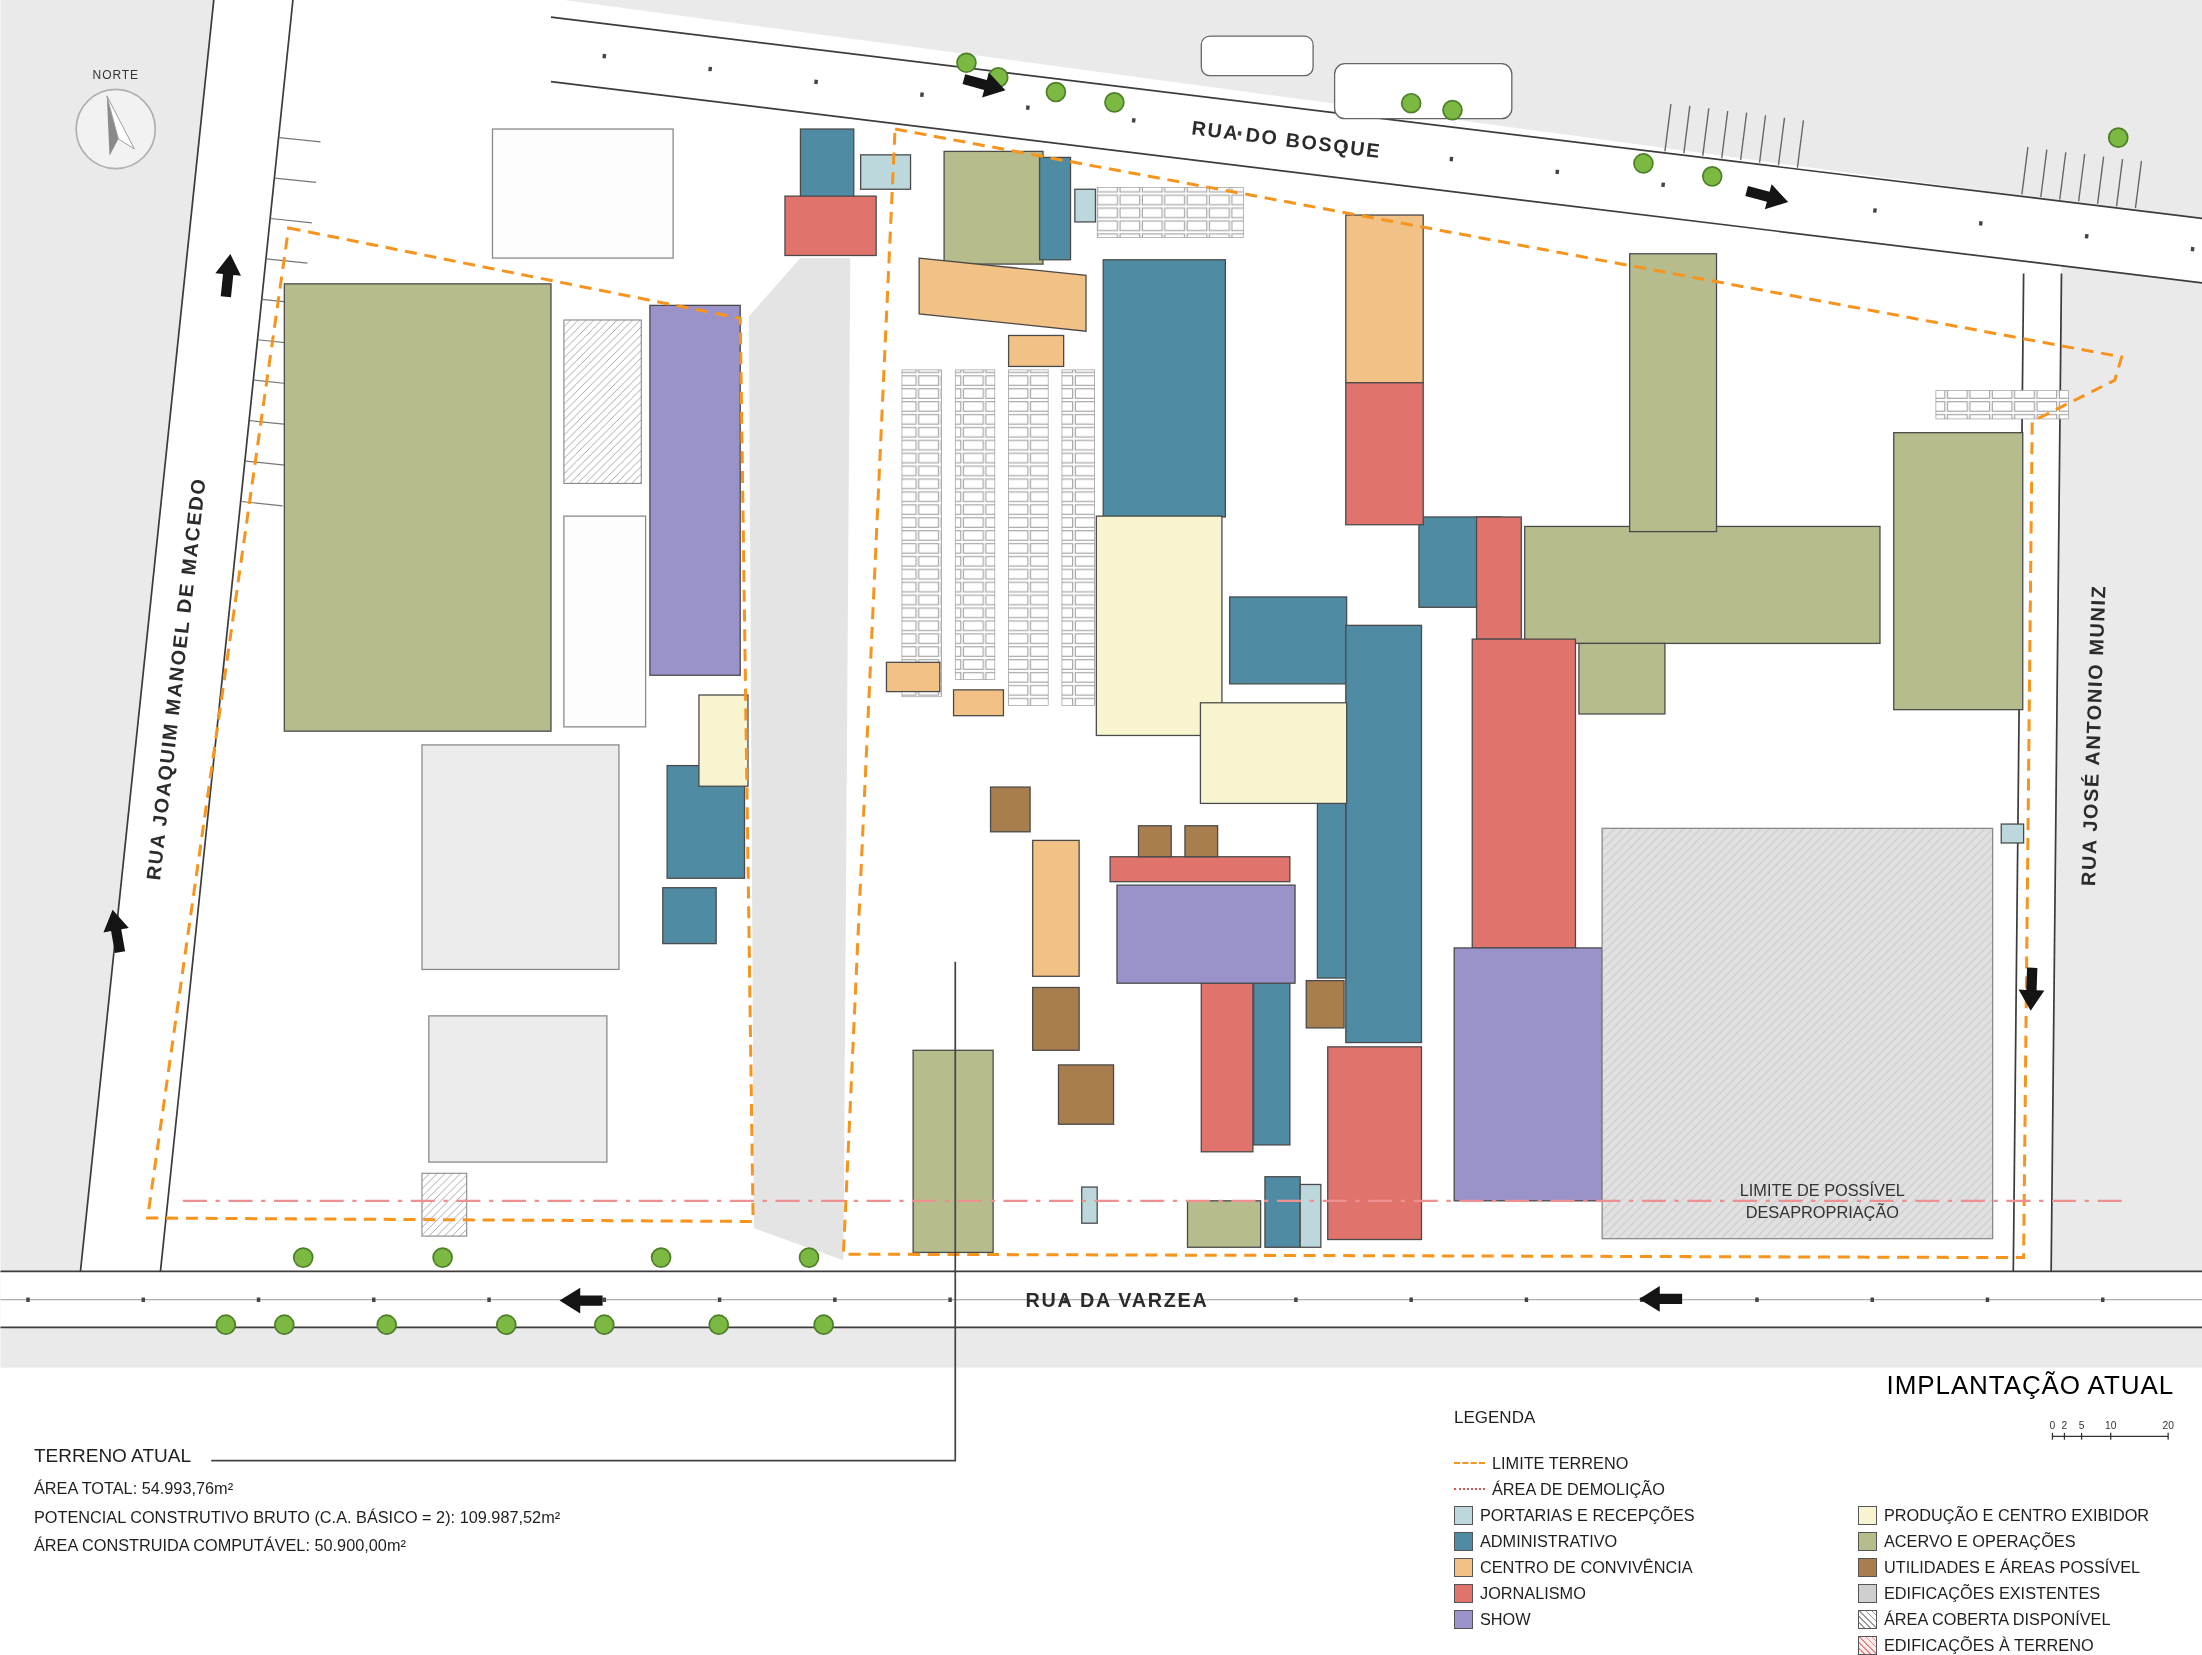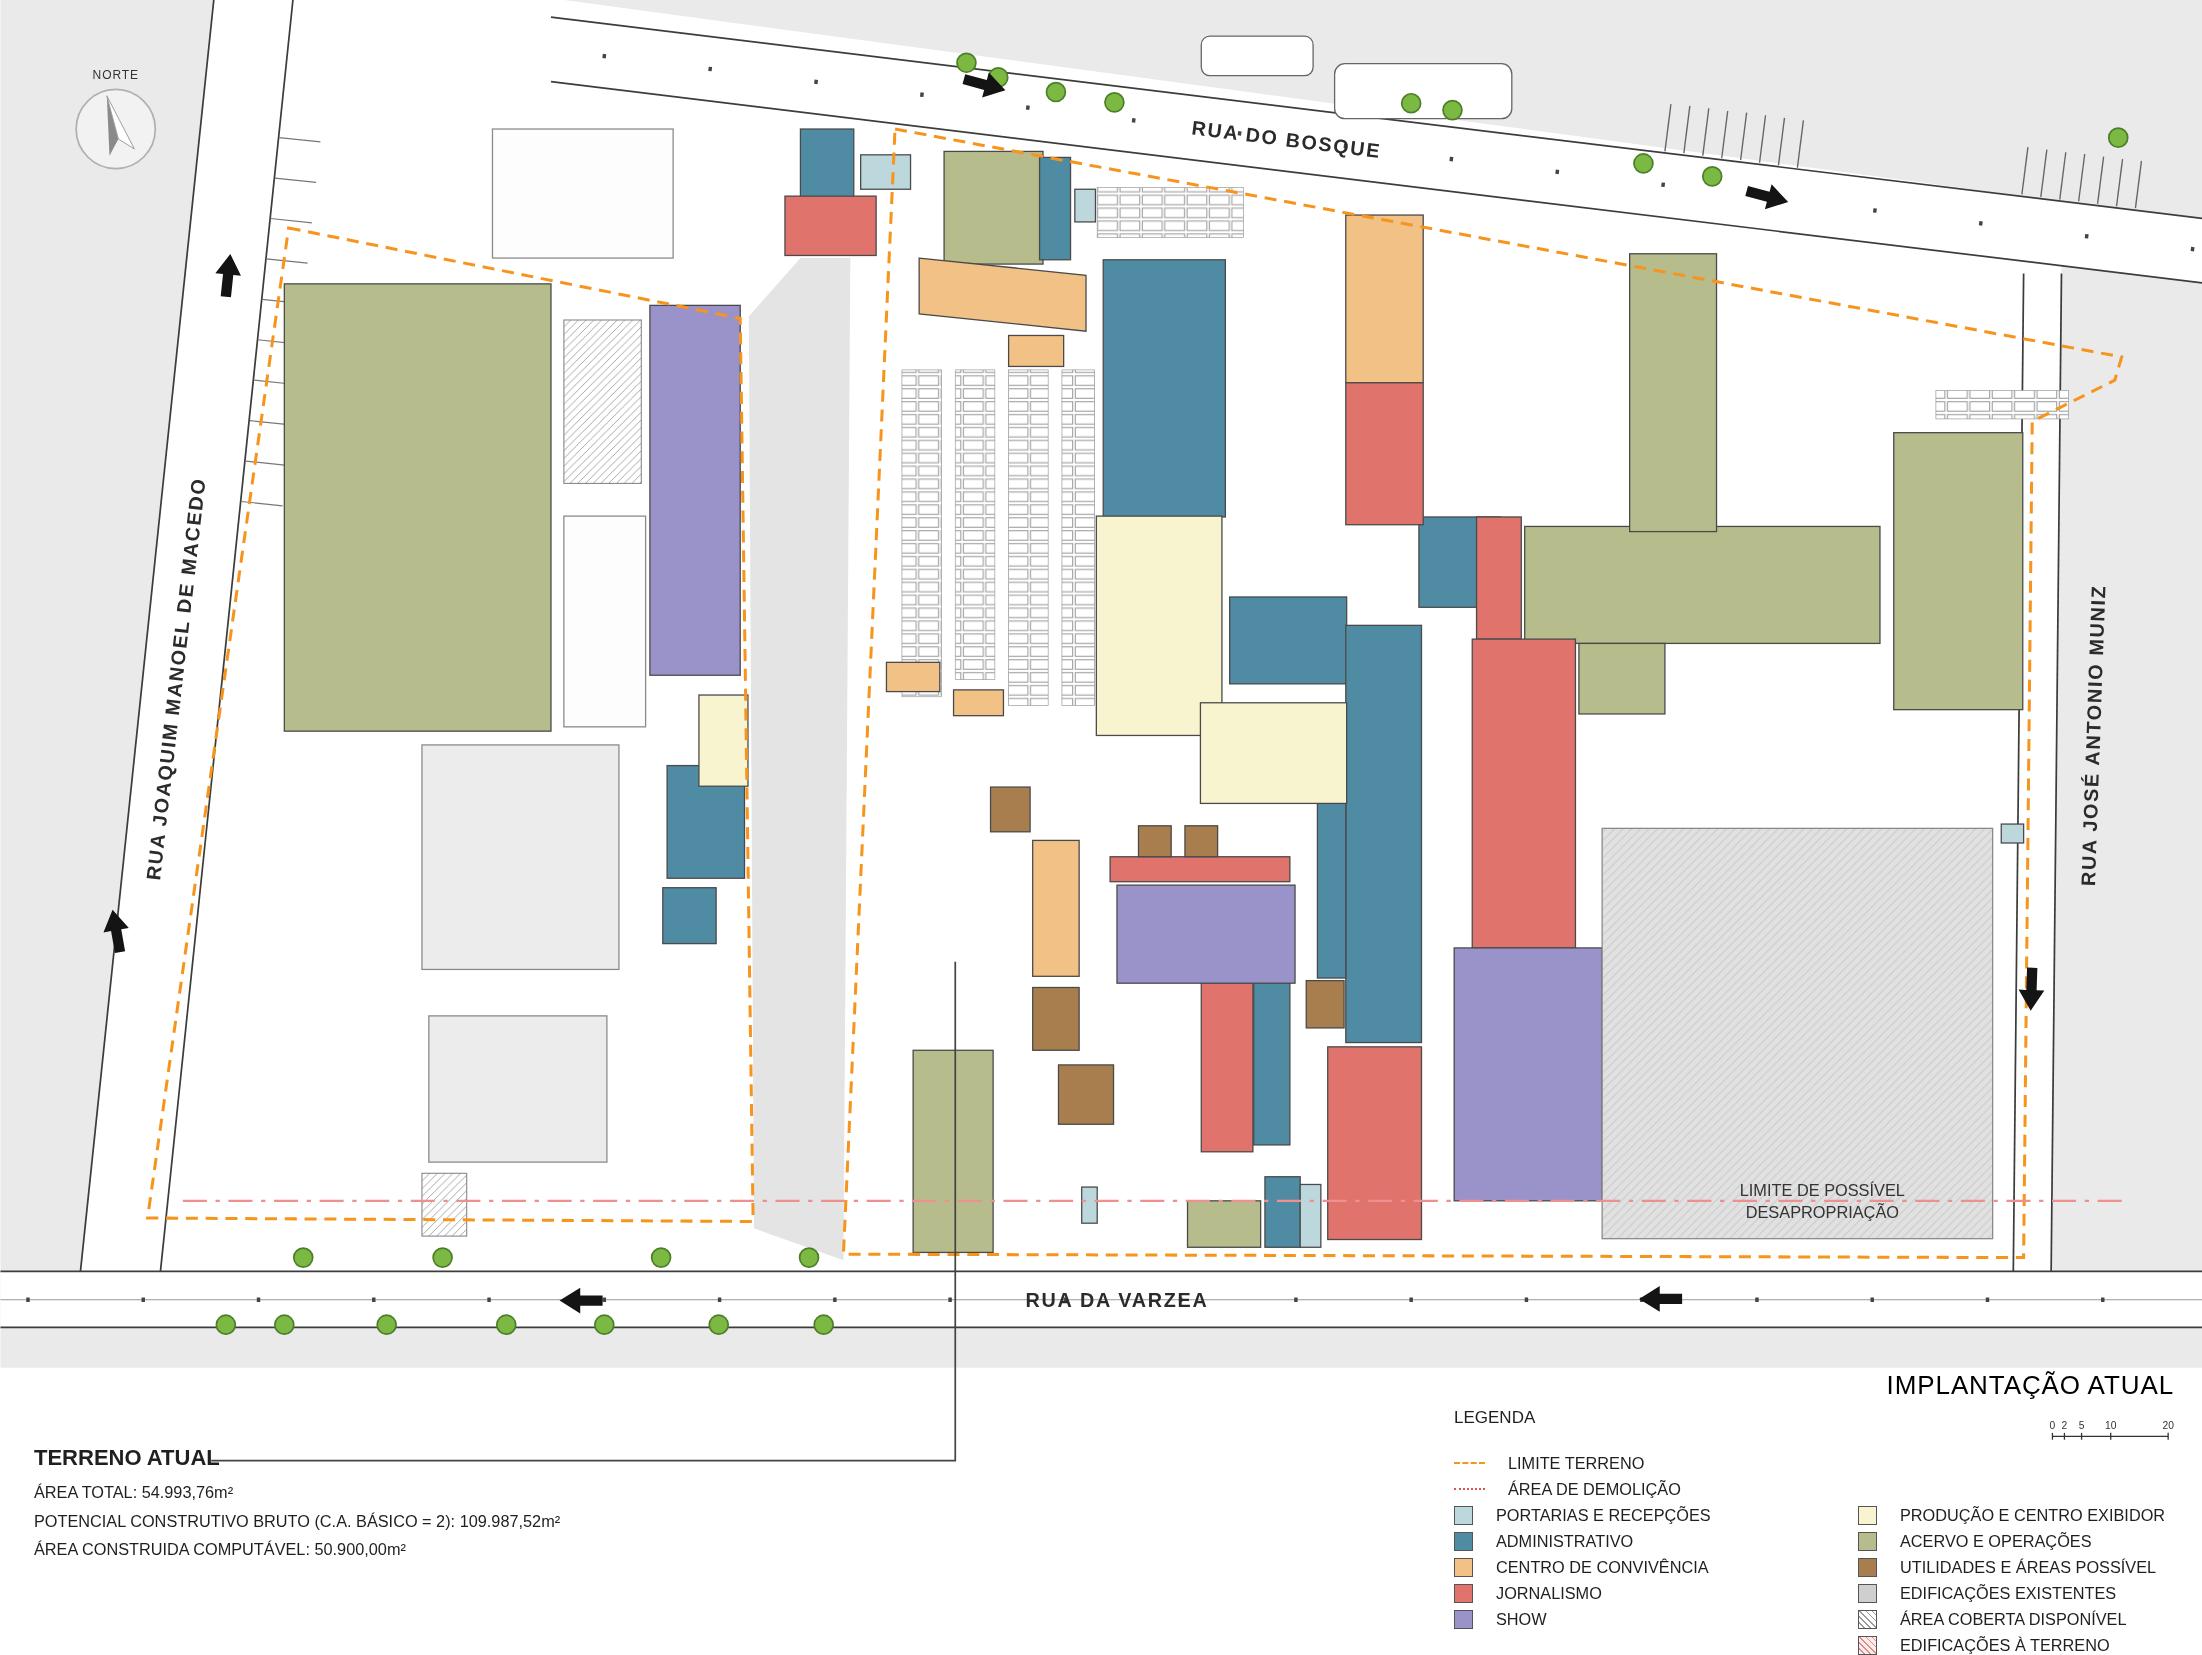--- a/index.html
+++ b/index.html
@@ -19,31 +19,31 @@
   .arrow{fill:#141414;}
   .boundary{fill:none;stroke:#f7941d;stroke-width:3.5;stroke-dasharray:14 9;}
   .demo-line{stroke:#ee9090;stroke-width:2.5;fill:none;stroke-dasharray:28 10 5 10;}
   .street-label{font-size:23px;font-weight:bold;fill:#2b2b2b;letter-spacing:2px;}
   .small-label{font-size:19px;fill:#333;}
   .compass-label{font-size:14px;fill:#333;letter-spacing:1px;}
   .leader{stroke:#444;stroke-width:2;fill:none;}
 
   
   .terreno{position:absolute;left:34px;top:1445px;width:619px;color:#1f1f1f;}
-  .terreno-title{font-size:22px;font-weight:bold;margin-bottom:12px;}
+  .terreno-title{font-size:19px;font-weight:normal;margin-bottom:12px;}
   .terreno-line{font-size:16.3px;margin-bottom:9.5px;}
   .plan-title{position:absolute;right:29px;top:1370px;font-size:26px;letter-spacing:0.9px;color:#000000;}
 
   .legend{position:absolute;left:1454px;top:1408px;color:#1f1f1f;}
   .legend-title{font-size:17px;margin-bottom:22px;}
   .legend-cols{display:flex;}
   .legend-col{display:flex;flex-direction:column;}
   .legend-col.col1{width:404px;}
   .legend-col.col2{margin-top:52px;width:344px;}
-  .row{display:flex;align-items:center;gap:23px;height:26px;}
+  .row{display:flex;align-items:center;gap:7px;height:26px;}
   .lbl{font-size:16.3px;white-space:nowrap;}
   .sw{width:19px;height:19px;border:0.9px solid #555;box-sizing:border-box;flex:0 0 auto;}
   .sw-line{width:31px;height:0;border:none;border-top:2.6px dashed #f7941d;flex:0 0 auto;}
   .sw-dot{width:31px;height:0;border:none;border-top:2.6px dotted #e05353;flex:0 0 auto;}
   .c-por{background:#bcd8dc}.c-adm{background:#4f8ba3}.c-con{background:#f2c185}
   .c-jor{background:#e0736c}.c-show{background:#9a93c9}.c-pro{background:#f7f4cf}
   .c-ace{background:#b6bc8c}.c-uti{background:#a87e4f}.c-exi{background:#cfcfcf}
   .c-hat{background:repeating-linear-gradient(45deg,#fff 0 3.4px,#999 3.4px 4.3px);}
   .c-hatred{background:repeating-linear-gradient(45deg,#fdecec 0 3.4px,#e08a8a 3.4px 4.3px);}
   .scalebar{position:absolute;left:2048px;top:1420px;}

